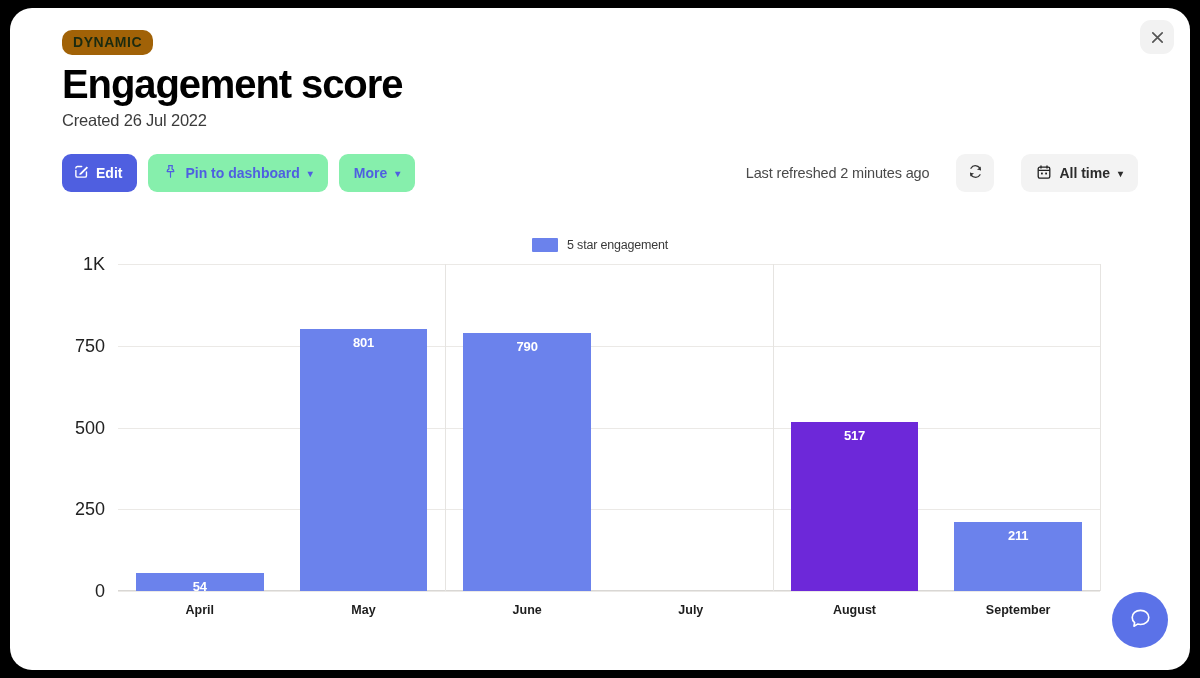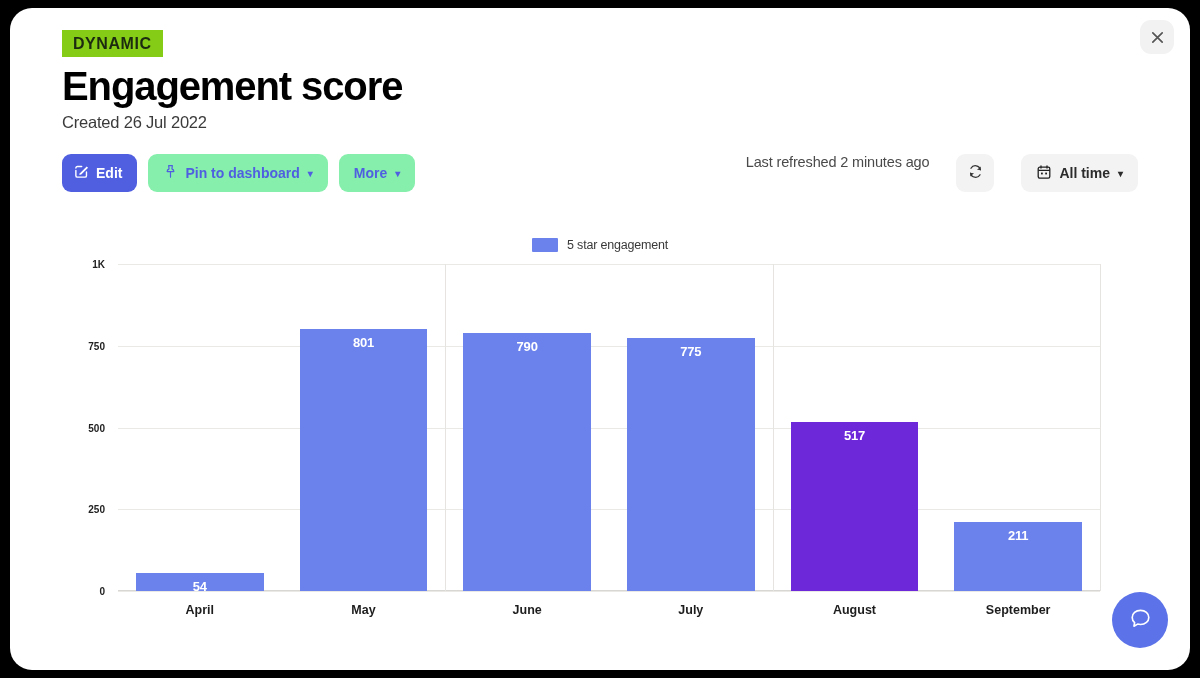--- a/index.html
+++ b/index.html
@@ -33,27 +33,27 @@
     cursor: pointer;
     z-index: 40;
   }
   #close-btn svg { display: block; }
 
   
   #header { position: absolute; left: 52px; top: 22px; }
 
   #badge {
     display: inline-block;
-    background: #84cc16;
+    background: #a16207;
     color: #1c2b10;
-    font-size: 16px;
+    font-size: 14px;
     font-weight: bold;
     letter-spacing: 0.55px;
     padding: 4px 11px 4px 11px;
-    border-radius: 0;
+    border-radius: 10px;
     line-height: 1.2;
   }
 
   #page-title {
     margin-top: 8px;
     font-size: 40px;
     font-weight: bold;
     color: #000000;
     letter-spacing: -1.1px;
     line-height: 1.08;
@@ -70,21 +70,21 @@
   #toolbar {
     position: absolute;
     left: 52px; right: 52px; top: 146px;
     height: 38px;
     display: flex;
     align-items: center;
   }
   #toolbar-left { display: flex; align-items: center; gap: 11px; }
   #toolbar-right {
     margin-left: auto;
-    display: flex; gap: 27px;
+    display: flex; align-items: center; gap: 27px;
   }
 
   .btn {
     height: 38px;
     display: inline-flex;
     align-items: center;
     gap: 7px;
     border: none;
     border-radius: 9px;
     font-family: "Liberation Sans", sans-serif;
@@ -163,22 +163,22 @@
     left: 0; width: 100%;
     bottom: 0; height: 1px;
     background: #d9d7d4;
   }
 
   .ytick {
     position: absolute;
     right: 100%;
     margin-right: 13px;
     transform: translateY(-50%);
-    font-size: 10px;
-    font-weight: bold;
+    font-size: 18px;
+    font-weight: normal;
     color: #222222;
     white-space: nowrap;
   }
 
   .bar-slot {
     position: absolute;
     bottom: 0; top: 0;
   }
   .bar {
     position: absolute;
@@ -335,23 +335,20 @@
             </div>
             <div class="xtick">May</div>
           </div>
           <div class="bar-slot" style="left: 33.3333%; width: 16.6667%;">
             <div class="bar" style="height: 258.33px; background: rgb(107, 130, 236);">
               <div class="bar-value">790</div>
             </div>
             <div class="xtick">June</div>
           </div>
           <div class="bar-slot" style="left: 50%; width: 16.6667%;">
-            <div class="bar" style="height: 253.425px; background: rgb(107, 130, 236);">
-              <div class="bar-value">775</div>
-            </div>
             <div class="xtick">July</div>
           </div>
           <div class="bar-slot" style="left: 66.6667%; width: 16.6667%;">
             <div class="bar" style="height: 169.059px; background: #6d28d9;">
               <div class="bar-value">517</div>
             </div>
             <div class="xtick">August</div>
           </div>
           <div class="bar-slot" style="left: 83.3333%; width: 16.6667%;">
             <div class="bar" style="height: 68.997px; background: rgb(107, 130, 236);">

